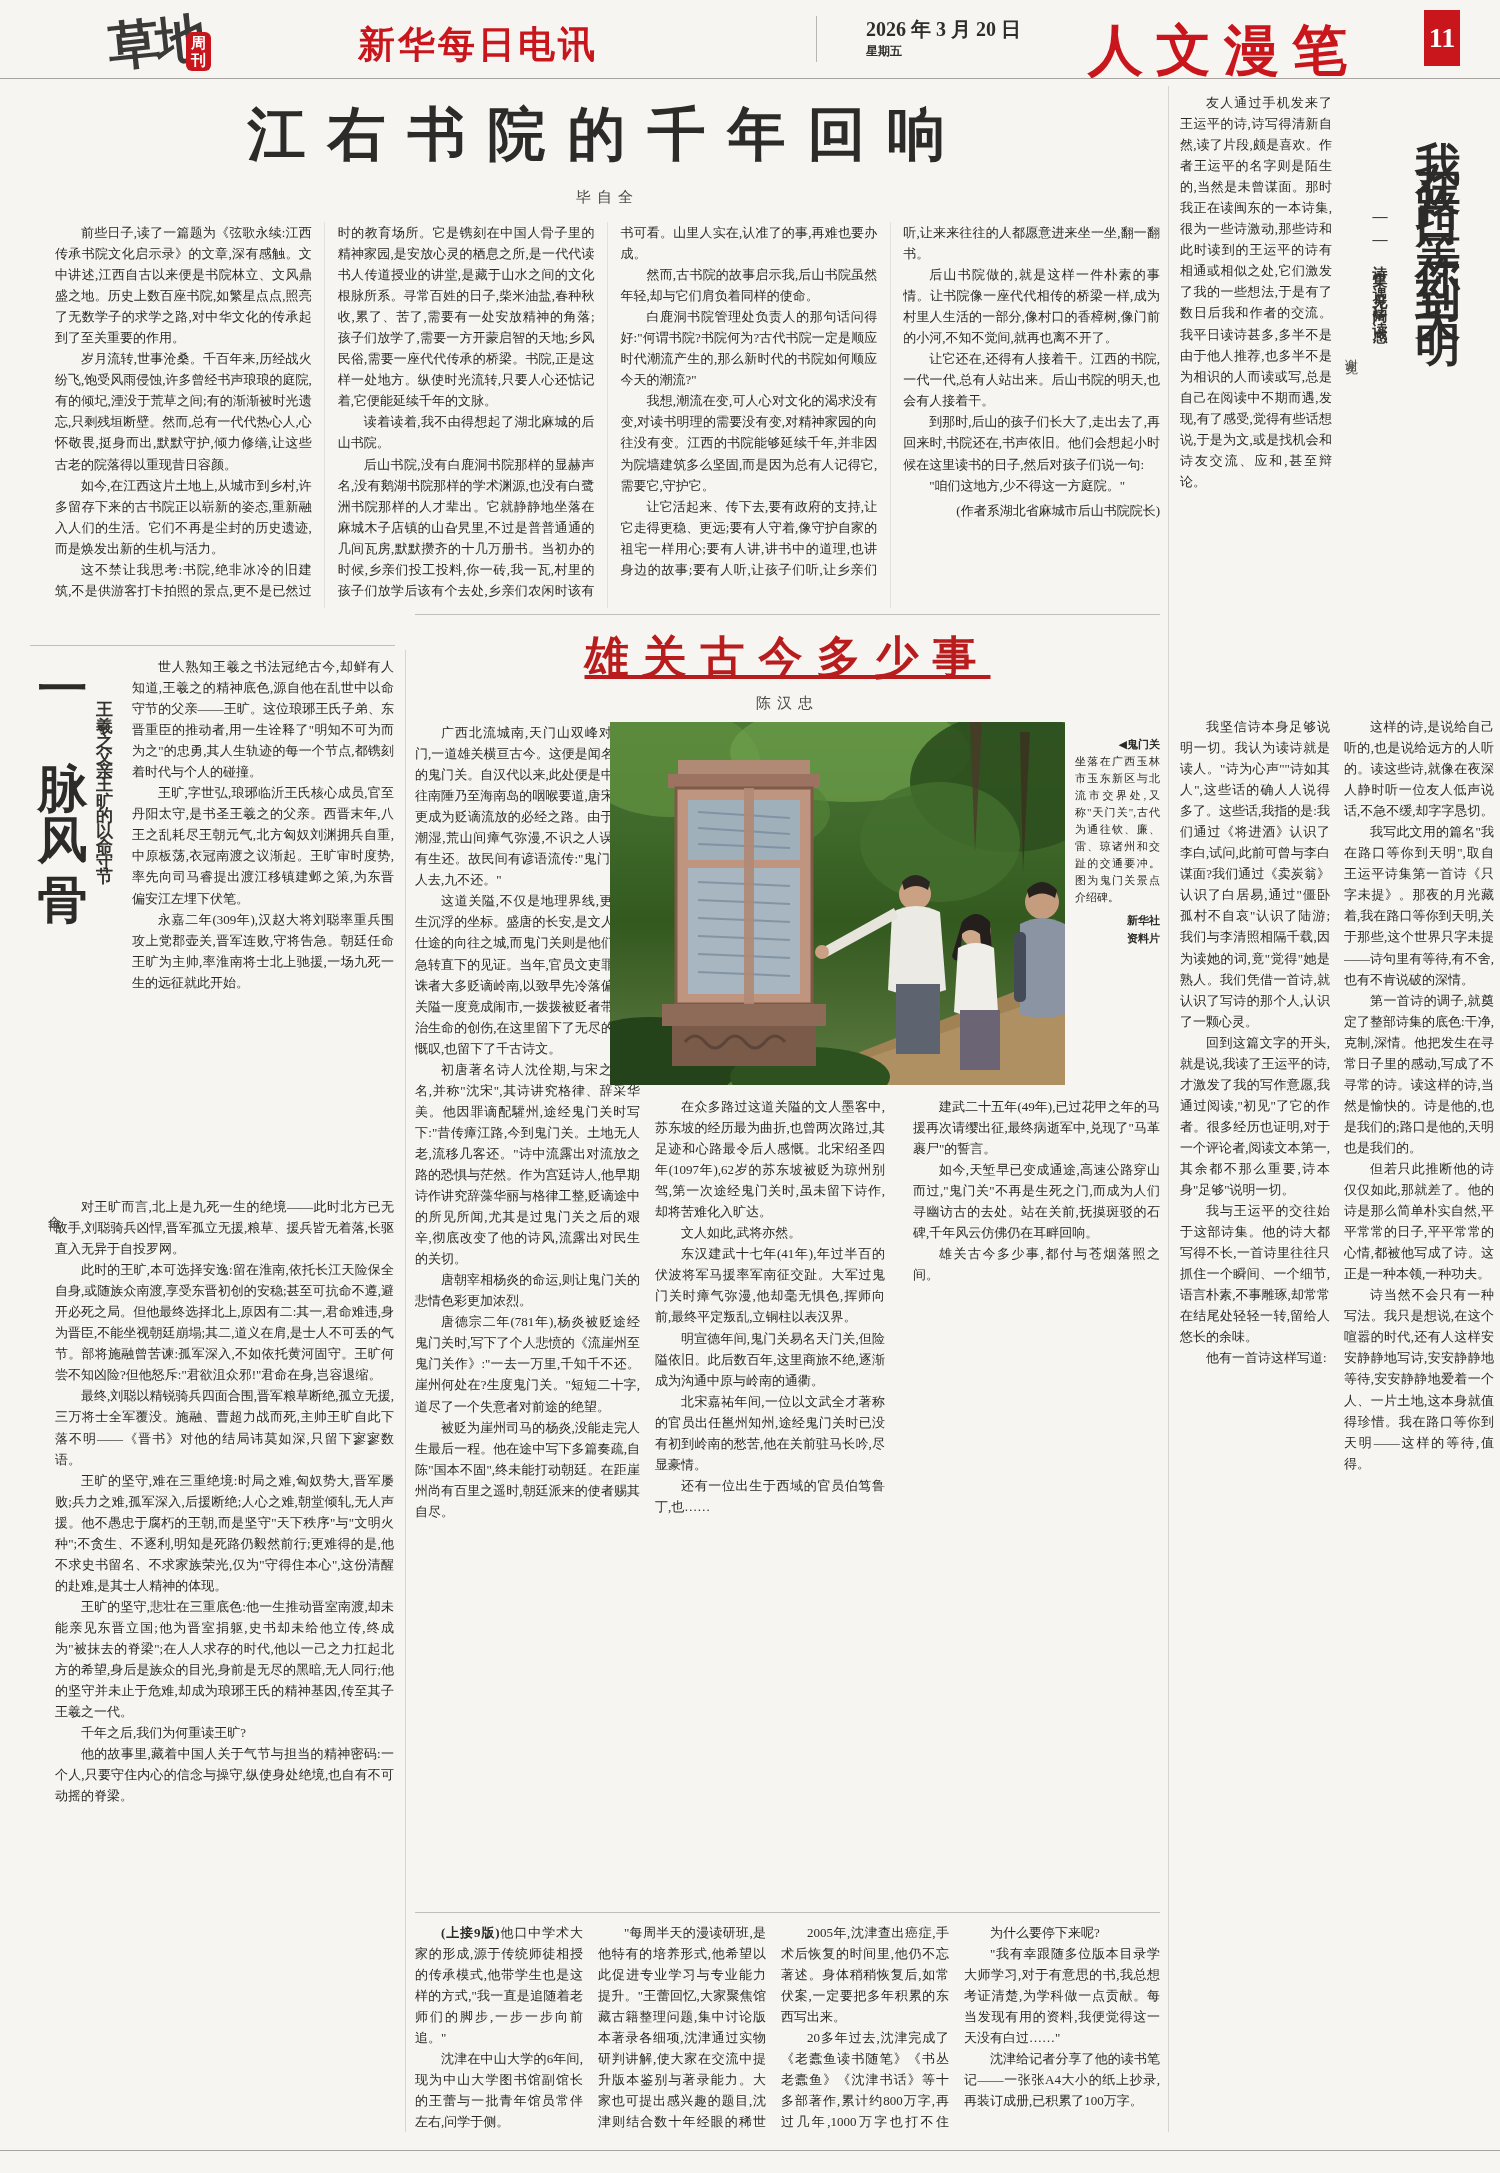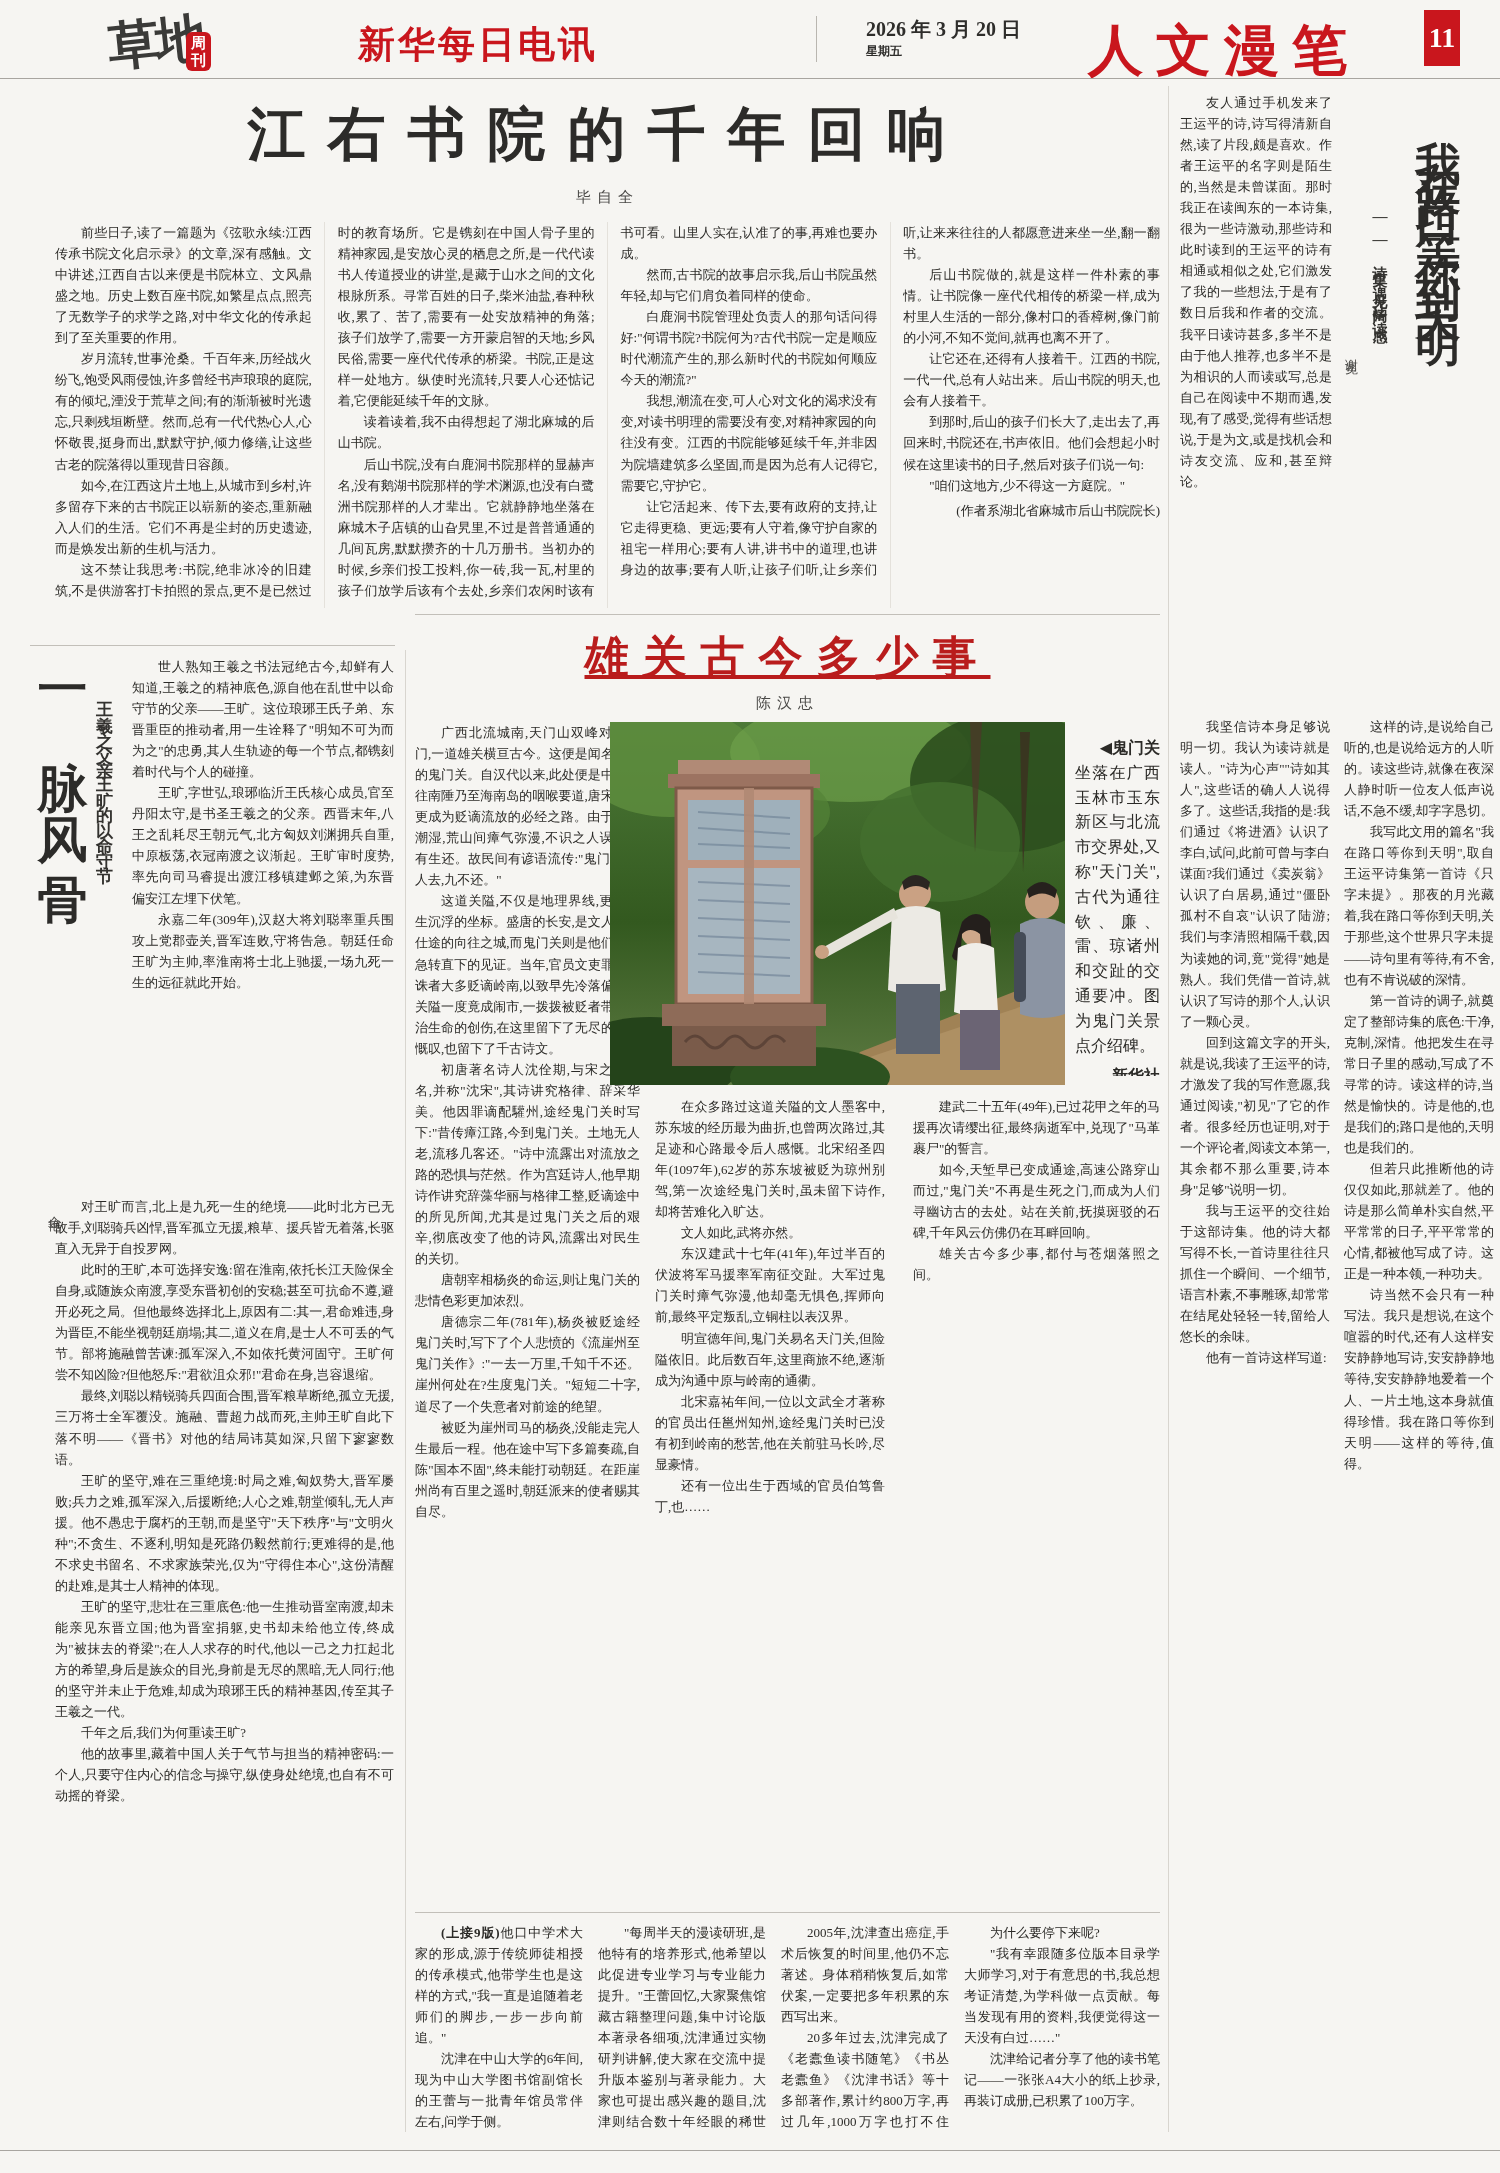--- a/index.html
+++ b/index.html
@@ -37,21 +37,21 @@
   .attr{text-indent:0 !important;text-align:right;margin-top:4px !important;color:#2b2a27;}
   .cols4{column-count:4;column-gap:26px;column-rule:1px solid #e4e1db;column-fill:auto;height:100%;}
   .vert{writing-mode:vertical-rl;text-orientation:upright;}
   .vtitle-left{font-size:50px;font-weight:700;color:#2c2b29;letter-spacing:58px;}
   .vsub-left{font-size:17px;font-weight:700;color:#33322f;letter-spacing:15px;}
   .vby{font-size:13px;color:#4a4947;letter-spacing:4px;}
   .vtitle-right{font-size:45px;font-weight:700;color:#2c2b29;letter-spacing:23px;}
   .vsub-right{font-size:15px;font-weight:700;color:#33322f;letter-spacing:7px;}
   .poem{margin:8px 0 8px 1.5em;}
   .poem .poem-line{font-size:12.5px;line-height:1.85;color:#2b2a27;text-indent:0;}
-  .caption{font-size:16px;line-height:1.55;color:#2b2a27;text-align:justify;}
+  .caption{font-size:11px;line-height:1.55;color:#2b2a27;text-align:justify;}
   .caption .cap-head{font-weight:700;text-align:right;}
   .caption .credit{font-weight:700;text-align:right;margin-top:6px;}
   b.lead-tag{font-weight:700;}
 </style>
 </head>
 <body>
 
 <div class="abs" style="left:0;top:0;width:1500px;height:78px;">
   <div class="abs brand-script" style="left:108px;top:8px;">草地</div>
   <div class="abs weekly-box" style="left:186px;top:32px;border-radius:6px;">周刊</div>

